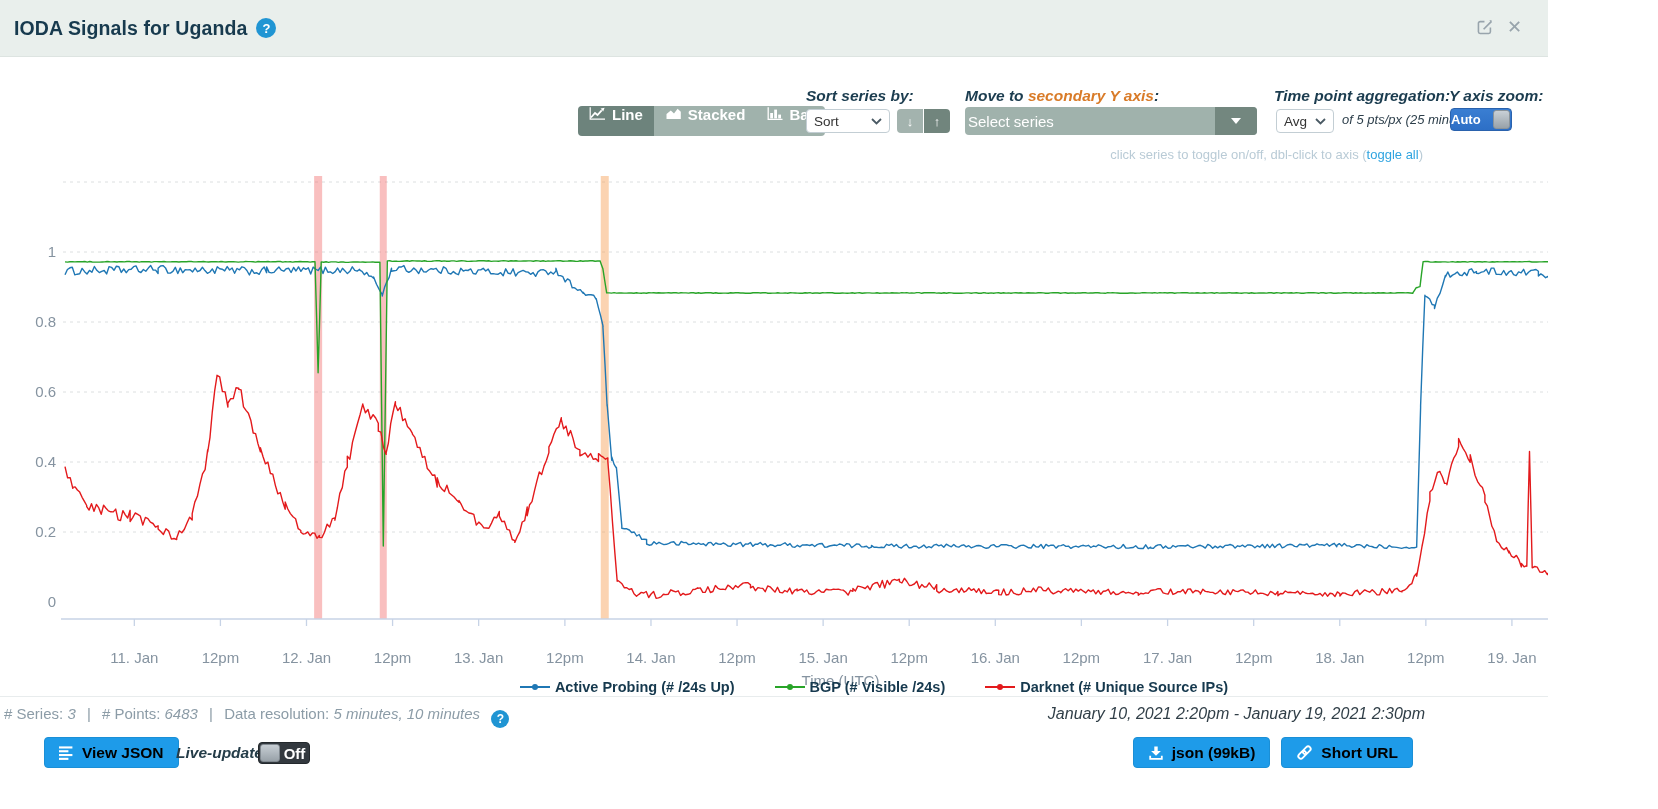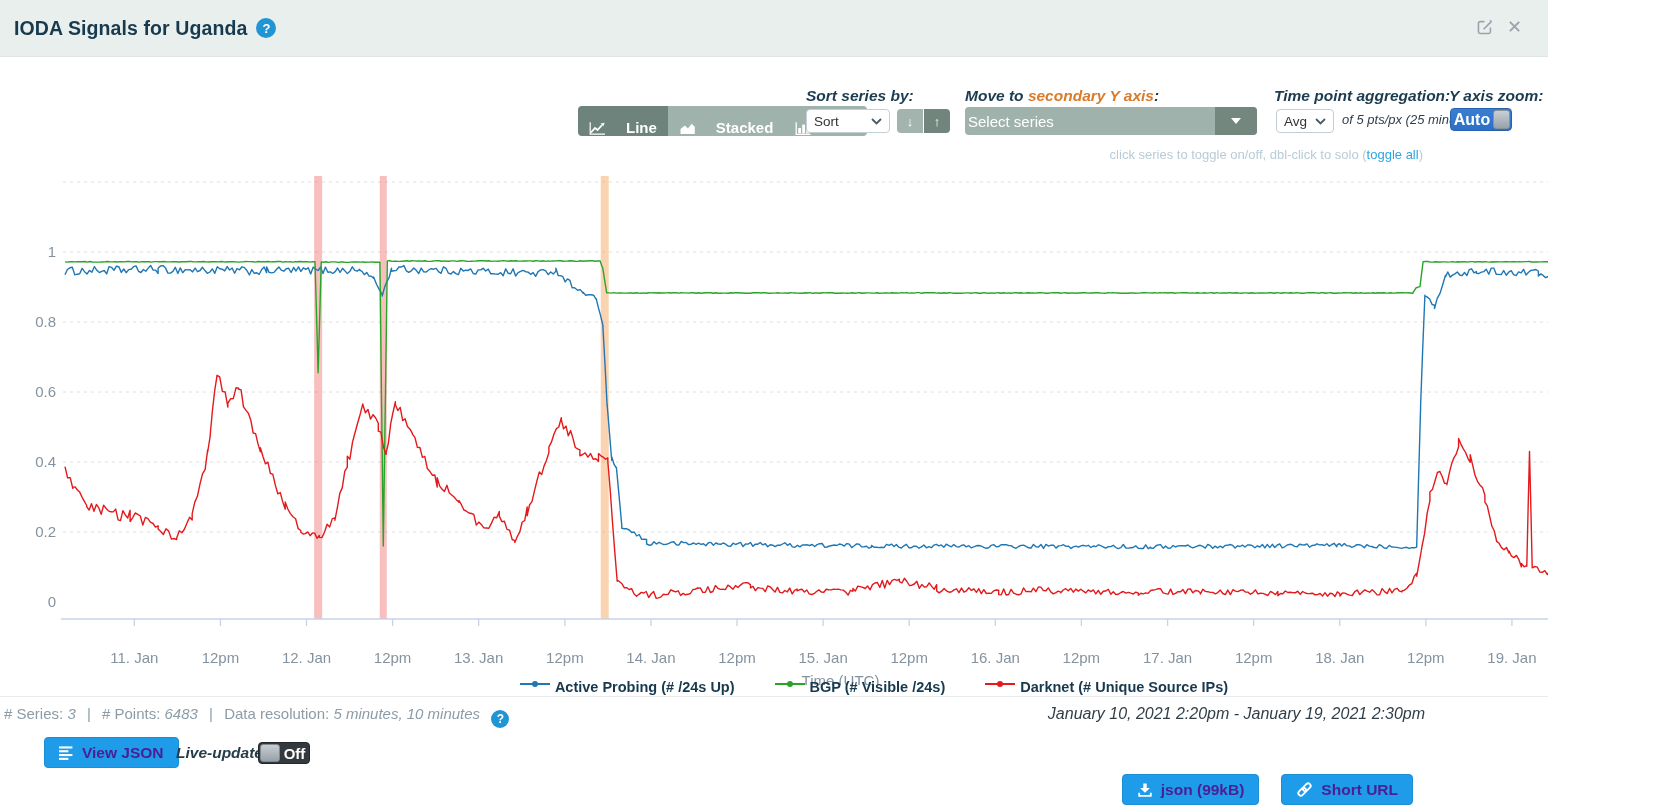--- a/index.html
+++ b/index.html
@@ -17,75 +17,75 @@
        border-bottom:1px solid #dde4e1;display:flex;align-items:center;padding-left:14px}
   .hdr h1{font-size:19.5px;font-weight:700;color:#173a4e;letter-spacing:.1px}
   .help{display:inline-flex;align-items:center;justify-content:center;width:20px;height:20px;
         border-radius:50%;background:#2095d3;color:#fff;font-size:13px;font-weight:700;margin-left:9px;cursor:pointer}
   .win-actions{position:absolute;right:26px;top:18px;display:flex;gap:13px;align-items:center;color:#98a4ac}
   .close-x{font-size:18px;line-height:18px;color:#98a4ac;cursor:pointer}
 
   
   .tlabel{position:absolute;font-style:italic;font-weight:600;font-size:15.5px;color:var(--label-dark)}
   .chart-type-group{position:absolute;left:578px;top:106px;height:30px;display:flex;border-radius:4px;overflow:hidden}
-  .ctg-btn{display:flex;align-items:flex-end;gap:20px;padding:0 11px;background:var(--ctl);border:none;
+  .ctg-btn{display:flex;align-items:flex-start;gap:6px;padding:0 11px;background:var(--ctl);border:none;
            color:#fff;font-size:15px;font-weight:600;font-family:inherit;cursor:pointer}
   .ctg-btn.active{background:var(--ctl-active)}
   .select{position:absolute;background:#fff;border:1px solid #c3ced4;border-radius:4px;display:flex;
           align-items:center;justify-content:space-between;padding:0 7px;font-size:13.5px;color:#333;cursor:pointer}
   .sort-arrows{position:absolute;left:897px;top:109px;display:flex;gap:1px}
   .sort-arrows button{width:26px;height:24px;border:none;color:#fff;font-size:13px;font-weight:700;cursor:pointer}
   .sort-arrows .down{background:#a3b3ae;border-radius:4px 0 0 4px}
   .sort-arrows .up{background:#71857d;border-radius:0 4px 4px 0}
   .sel-series{position:absolute;left:965px;top:107px;width:292px;height:28px;background:var(--ctl);
               border-radius:4px;display:flex;align-items:center;cursor:pointer}
   .sel-series .txt{flex:1;color:#fff;font-size:15px;padding-left:3px}
   .sel-series .cap{width:42px;height:100%;background:var(--cap);border-radius:0 4px 4px 0;
                    display:flex;align-items:center;justify-content:center}
   .agg-suffix{position:absolute;left:1342px;top:112px;font-style:italic;font-size:13px;color:#2c3e4a}
   .auto-toggle{position:absolute;left:1450px;top:108px;width:62px;height:23px;background:linear-gradient(#3a7ed2,var(--auto-blue));
                border-radius:4px;display:flex;align-items:center;cursor:pointer;border:1px solid #2a62ad}
-  .auto-toggle .txt{flex:1;text-align:center;color:#fff;font-size:16px;font-weight:600}
+  .auto-toggle .txt{flex:1;color:#fff;font-size:13px;font-weight:600}
   .auto-toggle .knob{width:17px;height:19px;margin-right:1px;border-radius:3px;background:linear-gradient(#c9d0d6,#99a2a9);border:1px solid #8a939a}
   .hint{position:absolute;right:125px;top:147px;font-size:13px;color:var(--hint)}
   .hint a{color:var(--link);text-decoration:none;cursor:pointer}
 
   
   .chart-wrap{position:absolute;left:0;top:170px;width:1622px;height:515px;overflow:hidden}
   .grid{stroke:#dcdfe0;stroke-width:1;stroke-dasharray:3 4}
   .axis{stroke:var(--axis);stroke-width:1.3}
   .ylab,.xlab{fill:var(--axis-text);font-size:15px;font-family:"Liberation Sans",sans-serif}
   .xtitle{fill:var(--axis-text);font-size:15px}
   .legend{position:absolute;top:679px;left:90px;width:1568px;display:flex;justify-content:center;gap:40px;align-items:center}
-  .leg-item{display:flex;gap:5px;cursor:pointer}
+  .leg-item{display:flex;align-items:center;gap:5px;cursor:pointer}
   .leg-item span{font-size:14.5px;font-weight:700;color:var(--legend-text)}
 
   
   .vscroll{position:absolute;left:1620px;top:88px;width:14px;height:617px;background:#f4f5f5;border:1px solid #e2e4e5}
   .vscroll .arr{position:absolute;left:0;width:100%;text-align:center;font-size:8px;color:#6d7a82;line-height:14px;cursor:pointer}
   .vscroll .arr.up{top:0}.vscroll .arr.dn{bottom:0}
   .vscroll .thumb{position:absolute;left:1px;top:15px;width:10px;height:568px;background:#bfc3c6;
                   border:1px solid #a9adb0;border-radius:7px;cursor:grab}
 
   
   .stats{position:absolute;left:0;top:696px;width:1658px;height:38px;border-top:1px solid #e8eced;
          padding:8px 0 0 4px;font-size:15px;color:var(--stats-text)}
   .stats em{font-style:italic}
   .stats .sep{margin:0 7px}
   .stats .help{width:18px;height:18px;font-size:12px;vertical-align:-4px;margin-left:7px}
   .daterange{position:absolute;right:123px;top:705px;font-style:italic;font-size:16px;color:var(--date-text)}
   .btn{display:inline-flex;align-items:center;gap:8px;height:31px;padding:0 14px;background:var(--accent);
-       border:1px solid #1b8fd6;border-radius:4px;color:#4c1d95;font-size:15.5px;font-weight:600;font-family:inherit;cursor:pointer}
+       border:1px solid #1b8fd6;border-radius:4px;color:#000000;font-size:15.5px;font-weight:600;font-family:inherit;cursor:pointer}
   .view-json{position:absolute;left:44px;top:737px}
   .live-label{position:absolute;left:176px;top:744px;font-style:italic;font-weight:600;font-size:15.5px;color:#253d49}
   .toggle-off{position:absolute;left:258px;top:742px;width:52px;height:22px;background:var(--toggle-dark);
               border:1px solid #23282c;border-radius:4px;display:flex;align-items:center;cursor:pointer}
   .toggle-off .knob{width:20px;height:18px;margin-left:1px;border-radius:3px;background:linear-gradient(#c7ced4,#98a1a8);border:1px solid #80888f}
   .toggle-off .txt{flex:1;text-align:center;color:#fff;font-size:15px;font-weight:600}
-  .right-btns{position:absolute;right:135px;top:774px;display:flex;gap:22px}
+  .right-btns{position:absolute;right:135px;top:737px;display:flex;gap:11px}
 </style>
 </head>
 <body>
 
 <div class="app">
 
   <div class="hdr">
     <h1>IODA Signals for Uganda</h1>
     <span class="help">?</span>
     <div class="win-actions">
@@ -157,21 +157,21 @@
   </div>
   <div class="agg-suffix">of 5 pts/px (25 minutes)</div>
 
   <div class="tlabel" style="left:1449px;top:87px">Y axis zoom:</div>
   <div class="auto-toggle">
     <span class="txt">Auto</span>
     <span class="knob"></span>
   </div>
 
   <div class="hint">
-    <span>click series to toggle on/off, dbl-click to solo (</span><a>toggle all</a><span>)</span>
+    <span>click series to toggle on/off, dbl-click to axis (</span><a>toggle all</a><span>)</span>
   </div>
 
   <div class="chart-wrap">
     <svg id="chart-svg" width="1640" height="515">
         <defs>
           <clipPath id="plotclip">
             <rect x="63" y="4" width="1557" height="445"></rect>
           </clipPath>
         </defs>
         <line x1="63" x2="1616" y1="362" y2="362" class="grid"></line>

